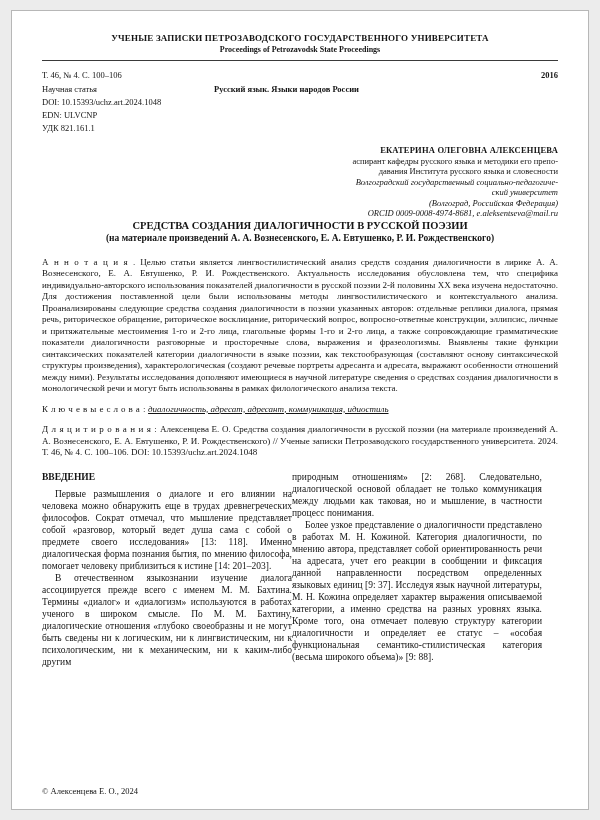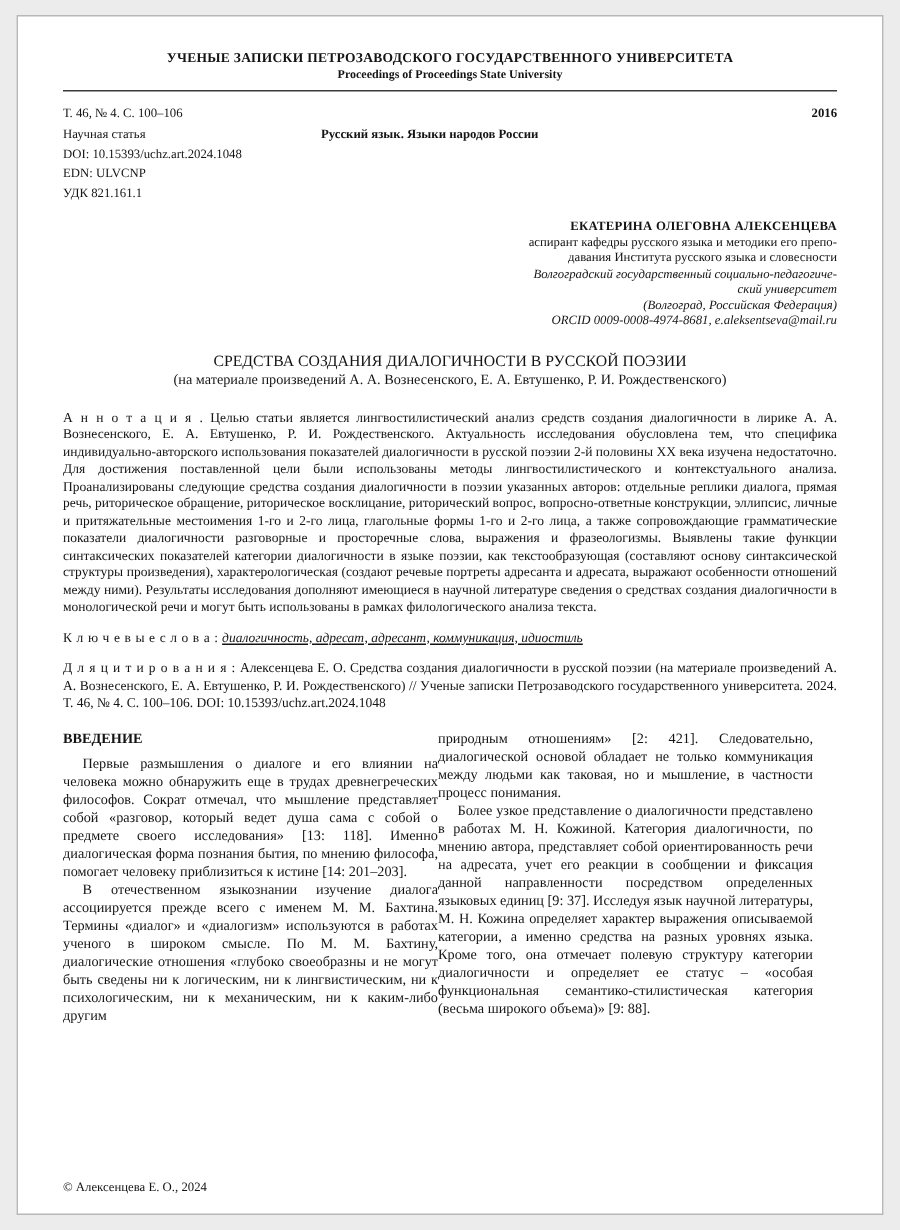--- a/index.html
+++ b/index.html
@@ -38,21 +38,21 @@
   .year { font-weight: bold; }
   .rubric {
     position: absolute; left: 172px; top: 0; font-weight: bold;
   }
   .author-block {
     margin-top: 12px; text-align: right; font-size: 8.5px; line-height: 10.5px;
   }
   .author-name { font-weight: bold; font-size: 8.5px; letter-spacing: .2px; }
   .aff-italic { font-style: italic; }
   .orcid { font-style: italic; }
-  .title-block { margin-top: 16px; text-align: center; font-weight: normal; }
+  .title-block { margin-top: 0; text-align: center; font-weight: bold; }
   .title-line1 { font-size: 10.5px; line-height: 13px; }
   .title-line2 { font-size: 9.5px; line-height: 13px; }
   .abstract {
     margin-top: 12px; font-size: 9px; line-height: 11.5px; text-align: justify;
   }
   .spaced-label { letter-spacing: .4px; }
   .keywords { margin-top: 4px; font-size: 9px; line-height: 11.5px; text-align: justify; }
   .keywords .kw-text { font-style: italic; text-decoration: underline; }
   .citation { margin-top: 4px; font-size: 9px; line-height: 11.5px; text-align: justify; }
   .columns {
@@ -65,21 +65,21 @@
   .footer {
     position: absolute; left: 30px; bottom: 13px; font-size: 8.5px;
   }
 </style>
 </head>
 <body>
 
 <div class="page">
 
   <div class="journal-ru">УЧЕНЫЕ ЗАПИСКИ ПЕТРОЗАВОДСКОГО ГОСУДАРСТВЕННОГО УНИВЕРСИТЕТА</div>
-  <div class="journal-en">Proceedings of Proceedings State University</div>
+  <div class="journal-en">Proceedings of Petrozavodsk State Proceedings</div>
   <div class="header-rule"></div>
 
   <div class="meta-row">
     <span>Т. 46, № 4. С. 100–106</span>
     <span class="year">2016</span>
   </div>
 
   <div class="meta-row second">
     <span>Научная статья</span>
     <span class="rubric">Русский язык. Языки народов России</span>
@@ -119,20 +119,20 @@
     <span>Алексенцева Е. О. Средства создания диалогичности в русской поэзии (на материале произведений А. А. Вознесенского, Е. А. Евтушенко, Р. И. Рождественского) // Ученые записки Петрозаводского государственного университета. 2024. Т. 46, № 4. С. 100–106. DOI: 10.15393/uchz.art.2024.1048</span>
   </p>
 
   <div class="columns">
     <div class="col">
       <div class="section-heading">ВВЕДЕНИЕ</div>
       <p class="indent">Первые размышления о диалоге и его влиянии на человека можно обнаружить еще в трудах древнегреческих философов. Сократ отмечал, что мышление представляет собой «разговор, который ведет душа сама с собой о предмете своего исследования» [13: 118]. Именно диалогическая форма познания бытия, по мнению философа, помогает человеку приблизиться к истине [14: 201–203].</p>
       <p class="indent">В отечественном языкознании изучение диалога ассоциируется прежде всего с именем М. М. Бахтина. Термины «диалог» и «диалогизм» используются в работах ученого в широком смысле. По М. М. Бахтину, диалогические отношения «глубоко своеобразны и не могут быть сведены ни к логическим, ни к лингвистическим, ни к психологическим, ни к механическим, ни к каким-либо другим</p>
     </div>
     <div class="col">
-      <p>природным отношениям» [2: 421]. Следовательно, диалогической основой обладает не только коммуникация между людьми как таковая, но и мышление, в частности процесс понимания.</p>
+      <p>природным отношениям» [2: 268]. Следовательно, диалогической основой обладает не только коммуникация между людьми как таковая, но и мышление, в частности процесс понимания.</p>
       <p class="indent">Более узкое представление о диалогичности представлено в работах М. Н. Кожиной. Категория диалогичности, по мнению автора, представляет собой ориентированность речи на адресата, учет его реакции в сообщении и фиксация данной направленности посредством определенных языковых единиц [9: 37]. Исследуя язык научной литературы, М. Н. Кожина определяет характер выражения описываемой категории, а именно средства на разных уровнях языка. Кроме того, она отмечает полевую структуру категории диалогичности и определяет ее статус – «особая функциональная семантико-стилистическая категория (весьма широкого объема)» [9: 88].</p>
     </div>
   </div>
 
   <div class="footer">© Алексенцева Е. О., 2024</div>
 
 </div>
 
 </body></html>

